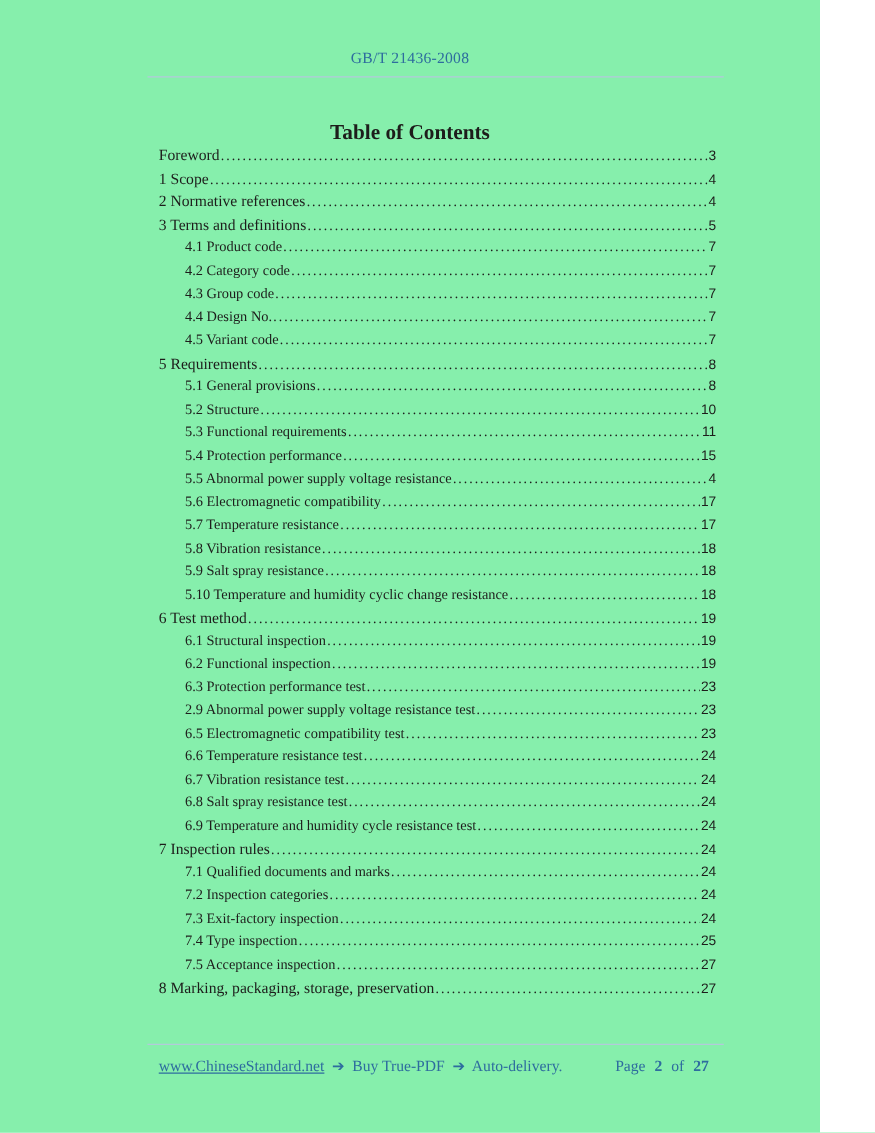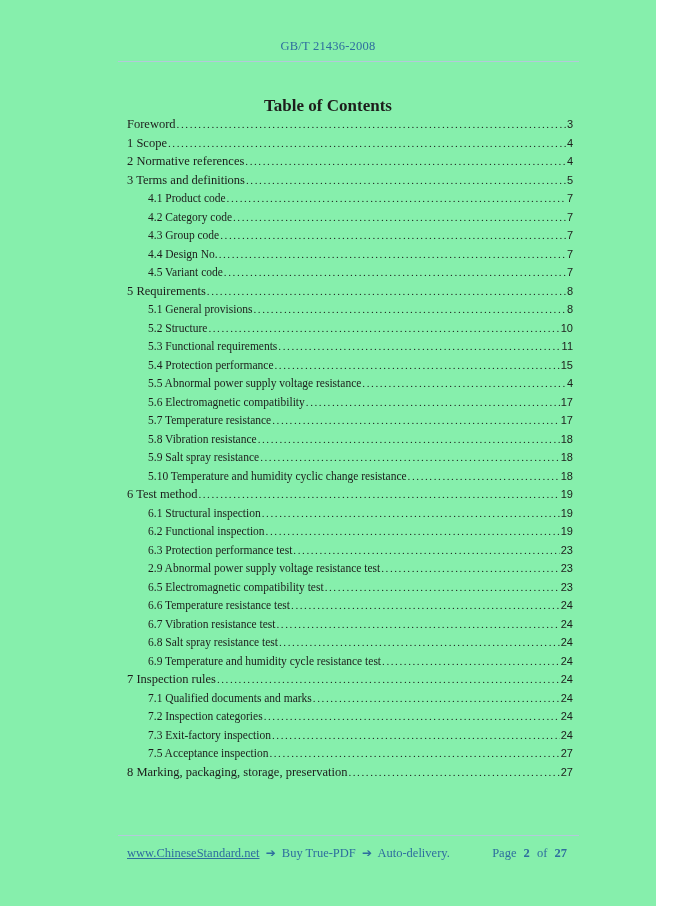--- a/index.html
+++ b/index.html
@@ -278,20 +278,25 @@
       </div>
       <div class="toc-row level-1">
         <span class="toc-label">7.2 Inspection categories</span>
         <span class="toc-dots"></span>
         <span class="toc-page">24</span>
       </div>
       <div class="toc-row level-1">
         <span class="toc-label">7.3 Exit-factory inspection</span>
         <span class="toc-dots"></span>
         <span class="toc-page">24</span>
+      </div>
+      <div class="toc-row level-1">
+        <span class="toc-label">7.4 Type inspection</span>
+        <span class="toc-dots"></span>
+        <span class="toc-page">25</span>
       </div>
       <div class="toc-row level-1">
         <span class="toc-label">7.5 Acceptance inspection</span>
         <span class="toc-dots"></span>
         <span class="toc-page">27</span>
       </div>
       <div class="toc-row level-0">
         <span class="toc-label">8 Marking, packaging, storage, preservation</span>
         <span class="toc-dots"></span>
         <span class="toc-page">27</span>

